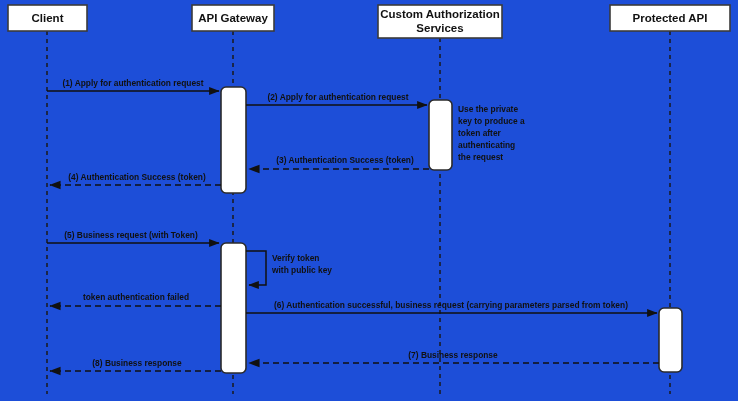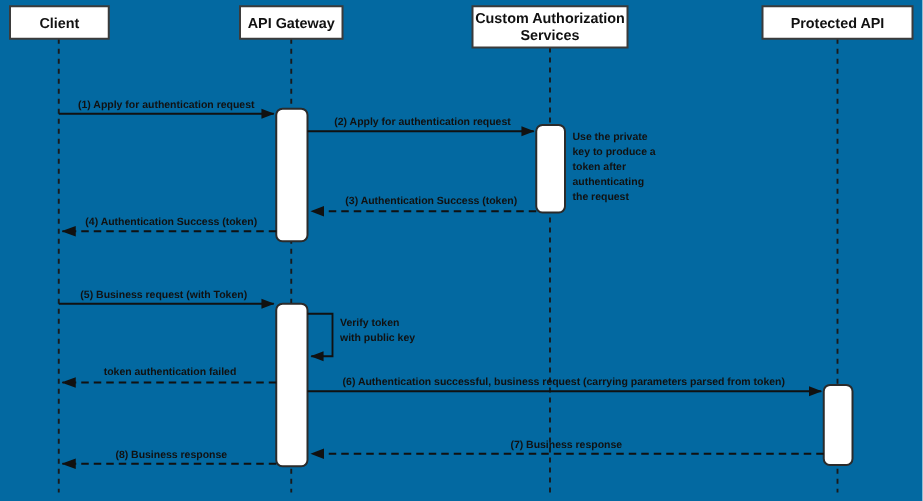--- a/index.html
+++ b/index.html
@@ -9,21 +9,21 @@
     background: #ffffff;
   }
   body {
     font-family: "Liberation Sans", sans-serif;
     -webkit-font-smoothing: antialiased;
   }
   #diagram-root {
     position: relative;
     width: 738px;
     height: 401px;
-    background: #0369a1;
+    background: #1d4ed8;
     overflow: hidden;
   }
   svg.canvas {
     position: absolute;
     left: 0;
     top: 0;
     width: 738px;
     height: 401px;
   }
   .pbox-rect {

